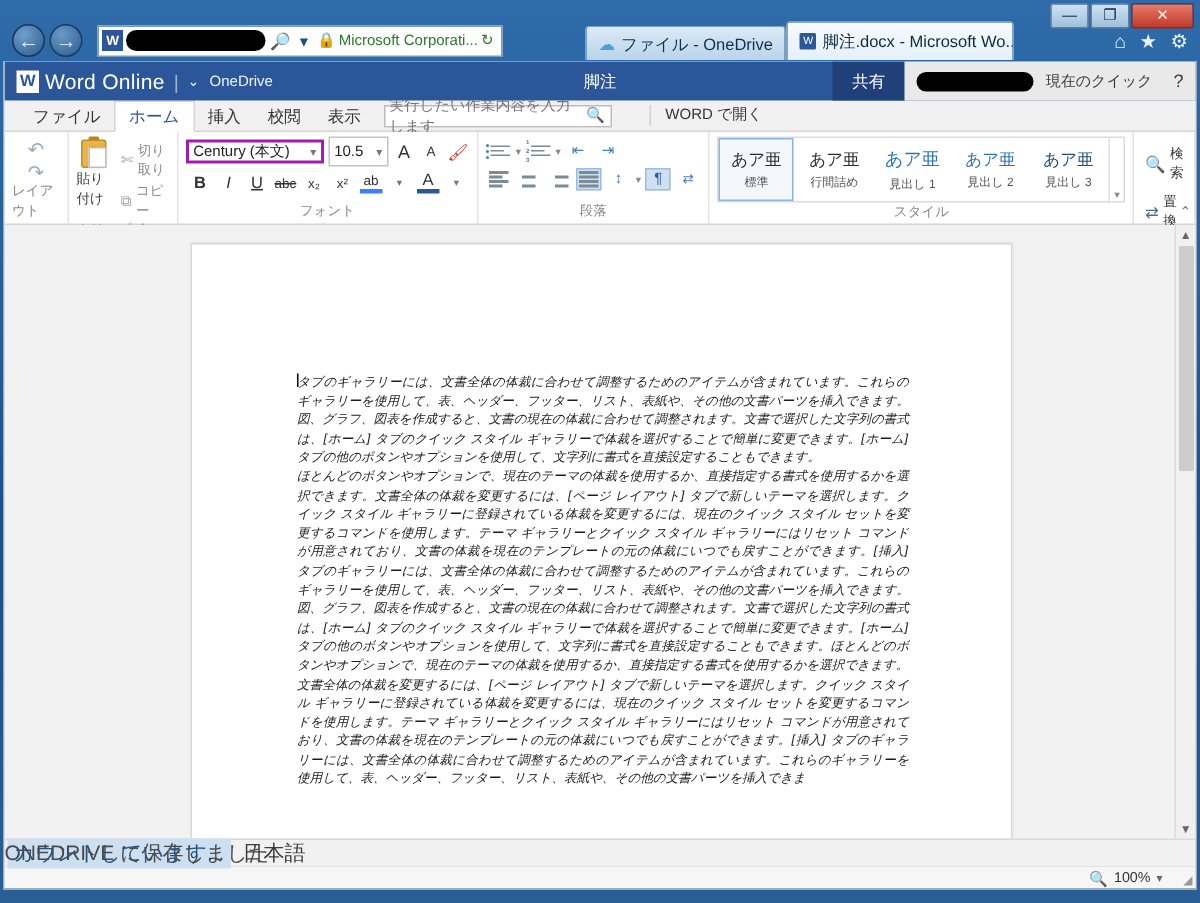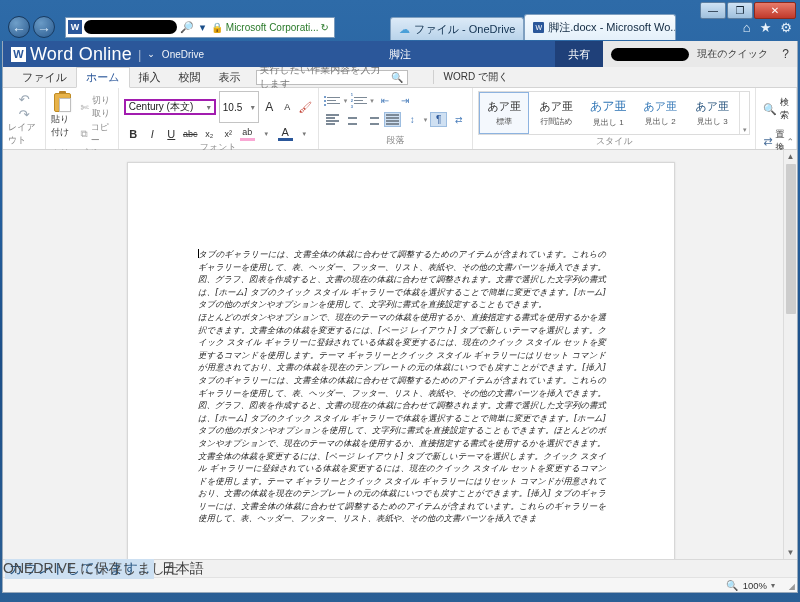--- a/index.html
+++ b/index.html
@@ -94,21 +94,21 @@
     height: 26px; background: #2b579a; color: #fff;
     display: flex; align-items: center; padding-left: 8px;
     position: relative;
   }
   .wo-logo { display: flex; align-items: center; gap: 4px; }
   .wo-logo .sq {
     width: 15px; height: 15px; background: #fff; color: #2b579a;
     font-weight: bold; font-size: 11px;
     display: flex; align-items: center; justify-content: center;
   }
-  .wo-title-txt { font-size: 18px; letter-spacing: .2px; }
+  .wo-title-txt { font-size: 14px; letter-spacing: .2px; }
   .wo-sep { opacity:.55; margin: 0 6px; font-size:13px; }
   .wo-chev { font-size: 9px; margin-right: 7px; }
   .wo-onedrive { font-size: 10px; opacity: .93; }
   .wo-doc-title {
     position: absolute; left: 0; right: 0; text-align: center;
     font-size: 11px; pointer-events: none;
   }
   .wo-right { margin-left: auto; display: flex; align-items: center; height: 100%; }
   .wo-share {
     height: 100%; display: flex; align-items: center; padding: 0 13px;
@@ -173,27 +173,27 @@
      background:#b9832a; border-radius:1px;}
   .paste-ico .page { position:absolute; left:6px; top:7px; width:12px; height:14px;
      background:#fff; border:1px solid #bfbfbf;}
 
   
   .fontbox {
     height: 16px; width: 92px; border: 2px solid #a21caf; background:#fff;
     display:flex; align-items:center; padding:0 3px; font-size:10px; color:#222;
   }
   .fontbox .cv { margin-left:auto; font-size:8px; color:#777; }
-  .sizebox { height:32px; width:40px; border:1px solid #c4c4c4; background:#fff;
+  .sizebox { height:20px; width:40px; border:1px solid #c4c4c4; background:#fff;
     display:flex; align-items:center; padding:0 3px; font-size:10px; color:#222; }
   .sizebox .cv { margin-left:auto; font-size:8px; color:#777; }
   .fbtn { min-width: 15px; height: 15px; display:flex; align-items:center;
      justify-content:center; font-size:11px; color:#333; }
   .fbtn.small { font-size: 9px; }
-  .hl-under { border-bottom: 3px solid #f9a8d4; line-height:9px; }
+  .hl-under { border-bottom: 3px solid #3b82f6; line-height:9px; }
   .blue-under { border-bottom: 3px solid #2b579a; line-height:9px; }
 
   
   .pbtn { width: 17px; height: 15px; display:flex; align-items:center;
      justify-content:center; }
   .pbtn.sel { background:#cfe0f2; border:1px solid #9dbde0; }
   .lines { width: 13px; display:flex; flex-direction:column; gap:1.5px; }
   .lines i { display:block; height:1.5px; background:#7d8a97; }
   .lines.l1 i:nth-child(2){ width:70%; }
   .lines.l1 i:nth-child(4){ width:70%; }

